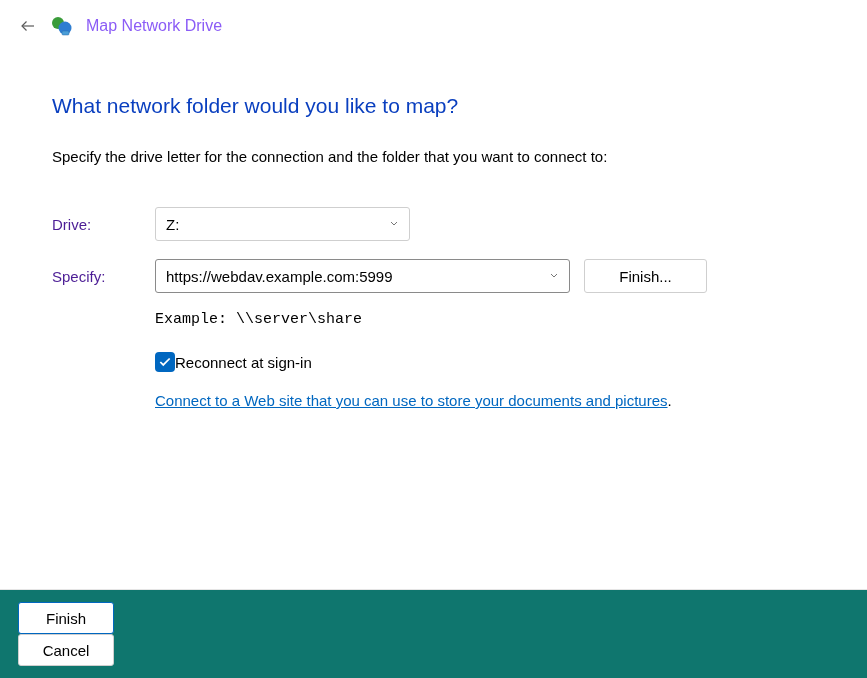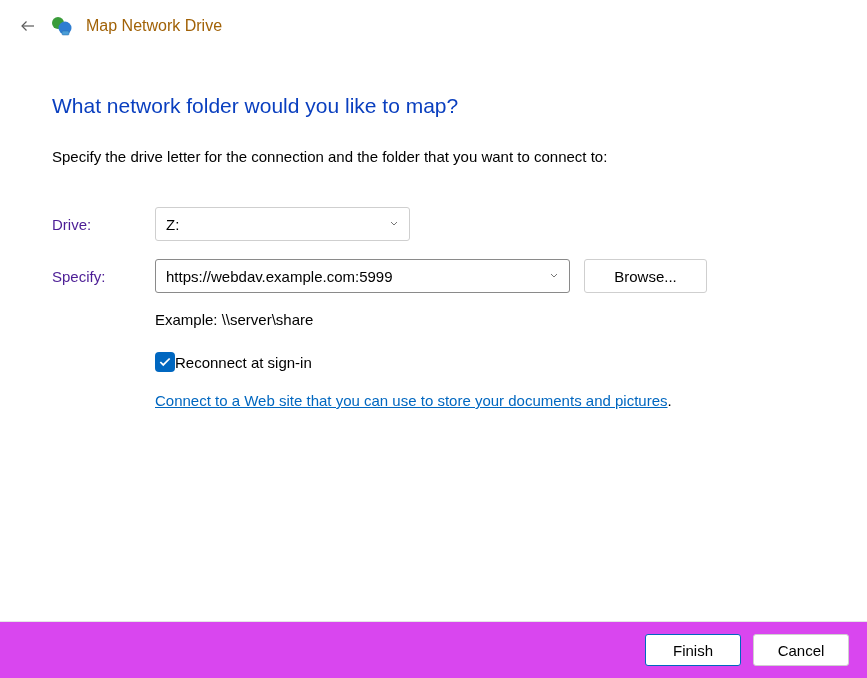--- a/index.html
+++ b/index.html
@@ -35,21 +35,21 @@
     }
     .app-icon {
       width: 24px;
       height: 24px;
       display: flex;
       align-items: center;
       justify-content: center;
     }
     .title-text {
       font-size: 16px;
-      color: #a16207;
+      color: #8b5cf6;
     }
     .content {
       flex: 1;
       padding: 46px 52px 0 52px;
     }
     .heading {
       font-size: 21px;
       color: #0a3fbf;
       font-weight: 400;
       margin-bottom: 30px;
@@ -123,20 +123,21 @@
       cursor: pointer;
     }
     .indent-col {
       margin-left: 103px;
     }
     .example-text {
       font-size: 15px;
       color: #000;
       margin-top: 12px;
       margin-bottom: 24px;
+      font-family: Liberation Mono, monospace;
     }
     .checkbox-row {
       display: flex;
       align-items: center;
       margin-bottom: 20px;
       cursor: pointer;
     }
     .checkbox {
       width: 20px;
       height: 20px;
@@ -160,26 +161,27 @@
     .link {
       color: #0067c0;
       text-decoration: underline;
       font-size: 15px;
       cursor: pointer;
     }
     .link-period {
       color: #000;
     }
     .footer {
-      background: #d946ef;
+      background: #0f766e;
       border-top: 1px solid #e5e5e5;
       padding: 12px 18px;
       display: flex;
       justify-content: flex-end;
-      gap: 12px;
+      gap: 0;
+      flex-direction: column;
     }
     .footer-btn {
       width: 96px;
       height: 32px;
       border: 1px solid #cfcfcf;
       border-radius: 3px;
       background: #fff;
       font-size: 15px;
       font-family: inherit;
       cursor: pointer;
@@ -227,21 +229,21 @@
   <div class="form-row">
     <label class="form-label">Specify:</label>
     <div class="combo-box">
       <input class="combo-input" type="text" value="https://webdav.example.com:5999" style="">
       <span class="chevron">
         <svg width="12" height="12" viewBox="0 0 24 24" fill="none" stroke="currentColor" stroke-width="1.8">
           <polyline points="6 9 12 15 18 9"></polyline>
         </svg>
       </span>
     </div>
-    <button class="browse-btn">Browse...</button>
+    <button class="browse-btn">Finish...</button>
   </div>
 
   <div class="indent-col">
     <div class="example-text">Example: \\server\share</div>
 
     <div class="checkbox-row">
       <div class="checkbox">
         <svg width="14" height="14" viewBox="0 0 24 24" fill="none" stroke-width="3">
           <polyline points="20 6 9 17 4 12"></polyline>
         </svg>

